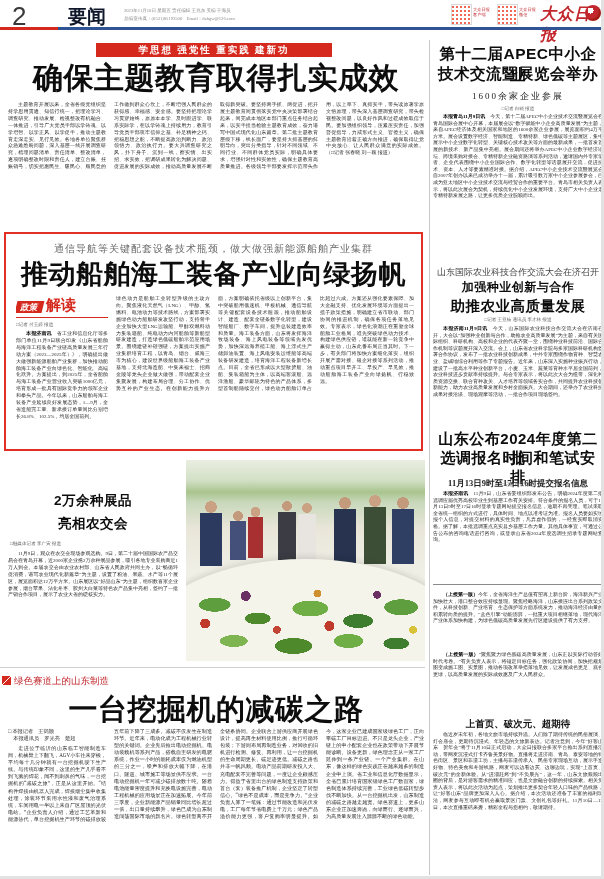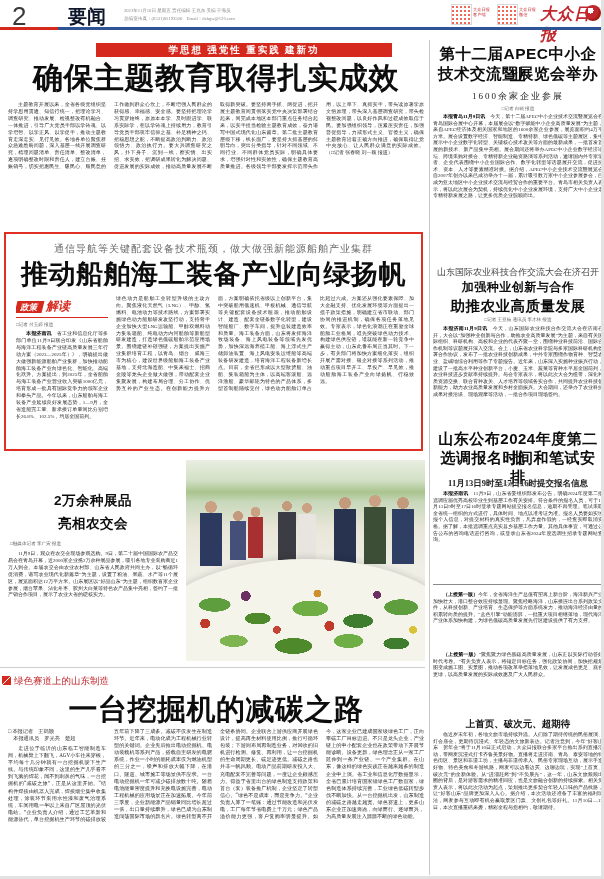--- a/index.html
+++ b/index.html
@@ -19,22 +19,22 @@
   .qr{width:19px;height:19px;background:
       repeating-linear-gradient(0deg,#c8392e 0 2px,#fff 2px 4px),
       repeating-linear-gradient(90deg,#c8392e 0 2px,#fff 2px 4px);
       background-blend-mode:screen;border:1px solid #d8d8d8;}
   .qrlab{font-size:4.2px;line-height:5px;color:#c1272d;}
   .banner{background:#d6291e;color:#fff;font-weight:bold;font-size:9.5px;
           letter-spacing:2px;text-align:center;line-height:14px;}
   .redbox{border:2px solid #e22f23;background:#fff;box-sizing:border-box;}
   .poltag{display:inline-block;background:#d6291e;color:#fff;font-weight:bold;
           font-size:8.5px;line-height:12px;padding:0 5px;transform:skewX(-14deg);}
-  .poltxt{display:inline-block;color:#d6291e;font-weight:bold;font-size:12px;
-          margin-left:3px;font-style:italic;}
+  .poltxt{display:inline-block;color:#d6291e;font-weight:bold;font-size:15px;
+          margin-left:3px;}
   .lane-icon{display:inline-block;width:9px;height:9px;background:
       linear-gradient(135deg,#d6291e 0 45%,#ffffff 45% 55%,#d6291e 55% 100%);
       vertical-align:-1px;margin-right:3px;}
   .photo{overflow:hidden;background:linear-gradient(180deg,#e9eee1 0%,#d3e0c6 10%,
          #a9c48e 16%,#c8d8bb 21%,#e9e6d9 34%,#f0efe6 55%,#ecebe0 100%);}
   .person{position:absolute;border-radius:7px 7px 0 0;}
   .ph-table{position:absolute;left:-15%;bottom:-48px;width:130%;height:150px;
             background:#f5f4ea;border-radius:50%;box-shadow:0 -2px 6px rgba(0,0,0,.12);}
   .ph-produce{position:absolute;left:0;bottom:0;width:100%;height:62%;background-image:
     radial-gradient(ellipse 16px 7px at 12% 55%, #5f9e3f 98%, transparent),
@@ -80,21 +80,21 @@
     <div>大众日报</div>
     <div>微信</div>
   </div>
   <div class="abs mast" style="left:540px;top:4px;font-size:16px;">大众日报</div>
   <div class="abs logo-circle" style="left:585px;top:5px;"></div>
 
   <div class="abs" style="left:0;top:27px;width:58px;height:3px;background:#d6291e;"></div>
   <div class="abs" style="left:58px;top:27px;width:546px;height:3px;background:#2f5496;"></div>
   <div class="abs vrule" style="left:429px;top:40px;height:835px;"></div>
 
-  <div class="abs banner" style="left:96px;top:43px;width:296px;height:14px;">学思想 强党性 重实践 建新功</div>
+  <div class="abs banner" style="left:96px;top:43px;width:236px;height:14px;">学思想 强党性 重实践 建新功</div>
   <div class="abs sans hl ctr" style="left:8px;top:58px;width:416px;font-size:30px;">确保主题教育取得扎实成效</div>
   <div class="abs jbody cols4" style="left:8px;top:102px;width:416px;height:128px;overflow:hidden;">主题教育开展以来，全省各级党组织坚持学思用贯通、知信行统一，把理论学习、调查研究、推动发展、检视整改有机融合、一体推进，引导广大党员干部以学铸魂、以学增智、以学正风、以学促干，推动主题教育走深走实、见行见效。各地各单位聚焦群众急难愁盼问题，深入基层一线开展调查研究，梳理问题清单、责任清单、整改清单，逐项明确整改时限和责任人，建立台账、挂账销号，切实把惠民生、暖民心、顺民意的工作做到群众心坎上，不断增强人民群众的获得感、幸福感、安全感。要坚持把理论学习贯穿始终，原原本本学、及时跟进学、联系实际学，在以学铸魂上持续用力，教育引导党员干部筑牢信仰之基、补足精神之钙、把稳思想之舵，不断提高政治判断力、政治领悟力、政治执行力。要大兴调查研究之风，扑下身子、沉到一线，察实情、出实招、求实效，把调研成果转化为解决问题、促进发展的实际成效，推动高质量发展不断取得新突破。要坚持两手抓、两促进，把开展主题教育同贯彻落实党中央决策部署结合起来，同完成本地区本部门重点任务结合起来，以实干担当检验主题教育成效，奋力谱写中国式现代化山东篇章。第二批主题教育层级下移，线长面广，要坚持大抓基层的鲜明导向，突出分类指导，针对不同领域、不同行业、不同群体党员实际，明确具体要求，增强针对性和实效性，确保主题教育高质量推进。各级领导干部要发挥示范带头作用，以上率下、真抓实干，带头读原著学原文悟原理，带头深入基层调查研究，带头检视整改问题，以良好作风和过硬成效取信于民。要加强组织领导，压紧压实责任，加强督促指导，力戒形式主义、官僚主义，确保主题教育沿着正确方向推进，确保取得让党中央放心、让人民群众满意的实际成效。　（□记者 张春晓 刘一颖 报道）</div>
 
   <div class="abs redbox" style="left:4px;top:232px;width:419px;height:219px;">
     <div class="abs kick ctr" style="left:10px;top:8px;width:395px;font-size:10px;letter-spacing:1px;">通信导航等关键配套设备技术瓶颈，做大做强新能源船舶产业集群</div>
     <div class="abs sans hl ctr" style="left:10px;top:22px;width:395px;font-size:27px;">推动船舶海工装备产业向绿扬帆</div>
 
     <div class="abs" style="left:10px;top:62px;width:92px;height:148px;overflow:hidden;">
       <div style="border-bottom:1px solid #d6291e;padding-bottom:2px;">
         <span class="poltag">政策</span><span class="poltxt">解读</span>

